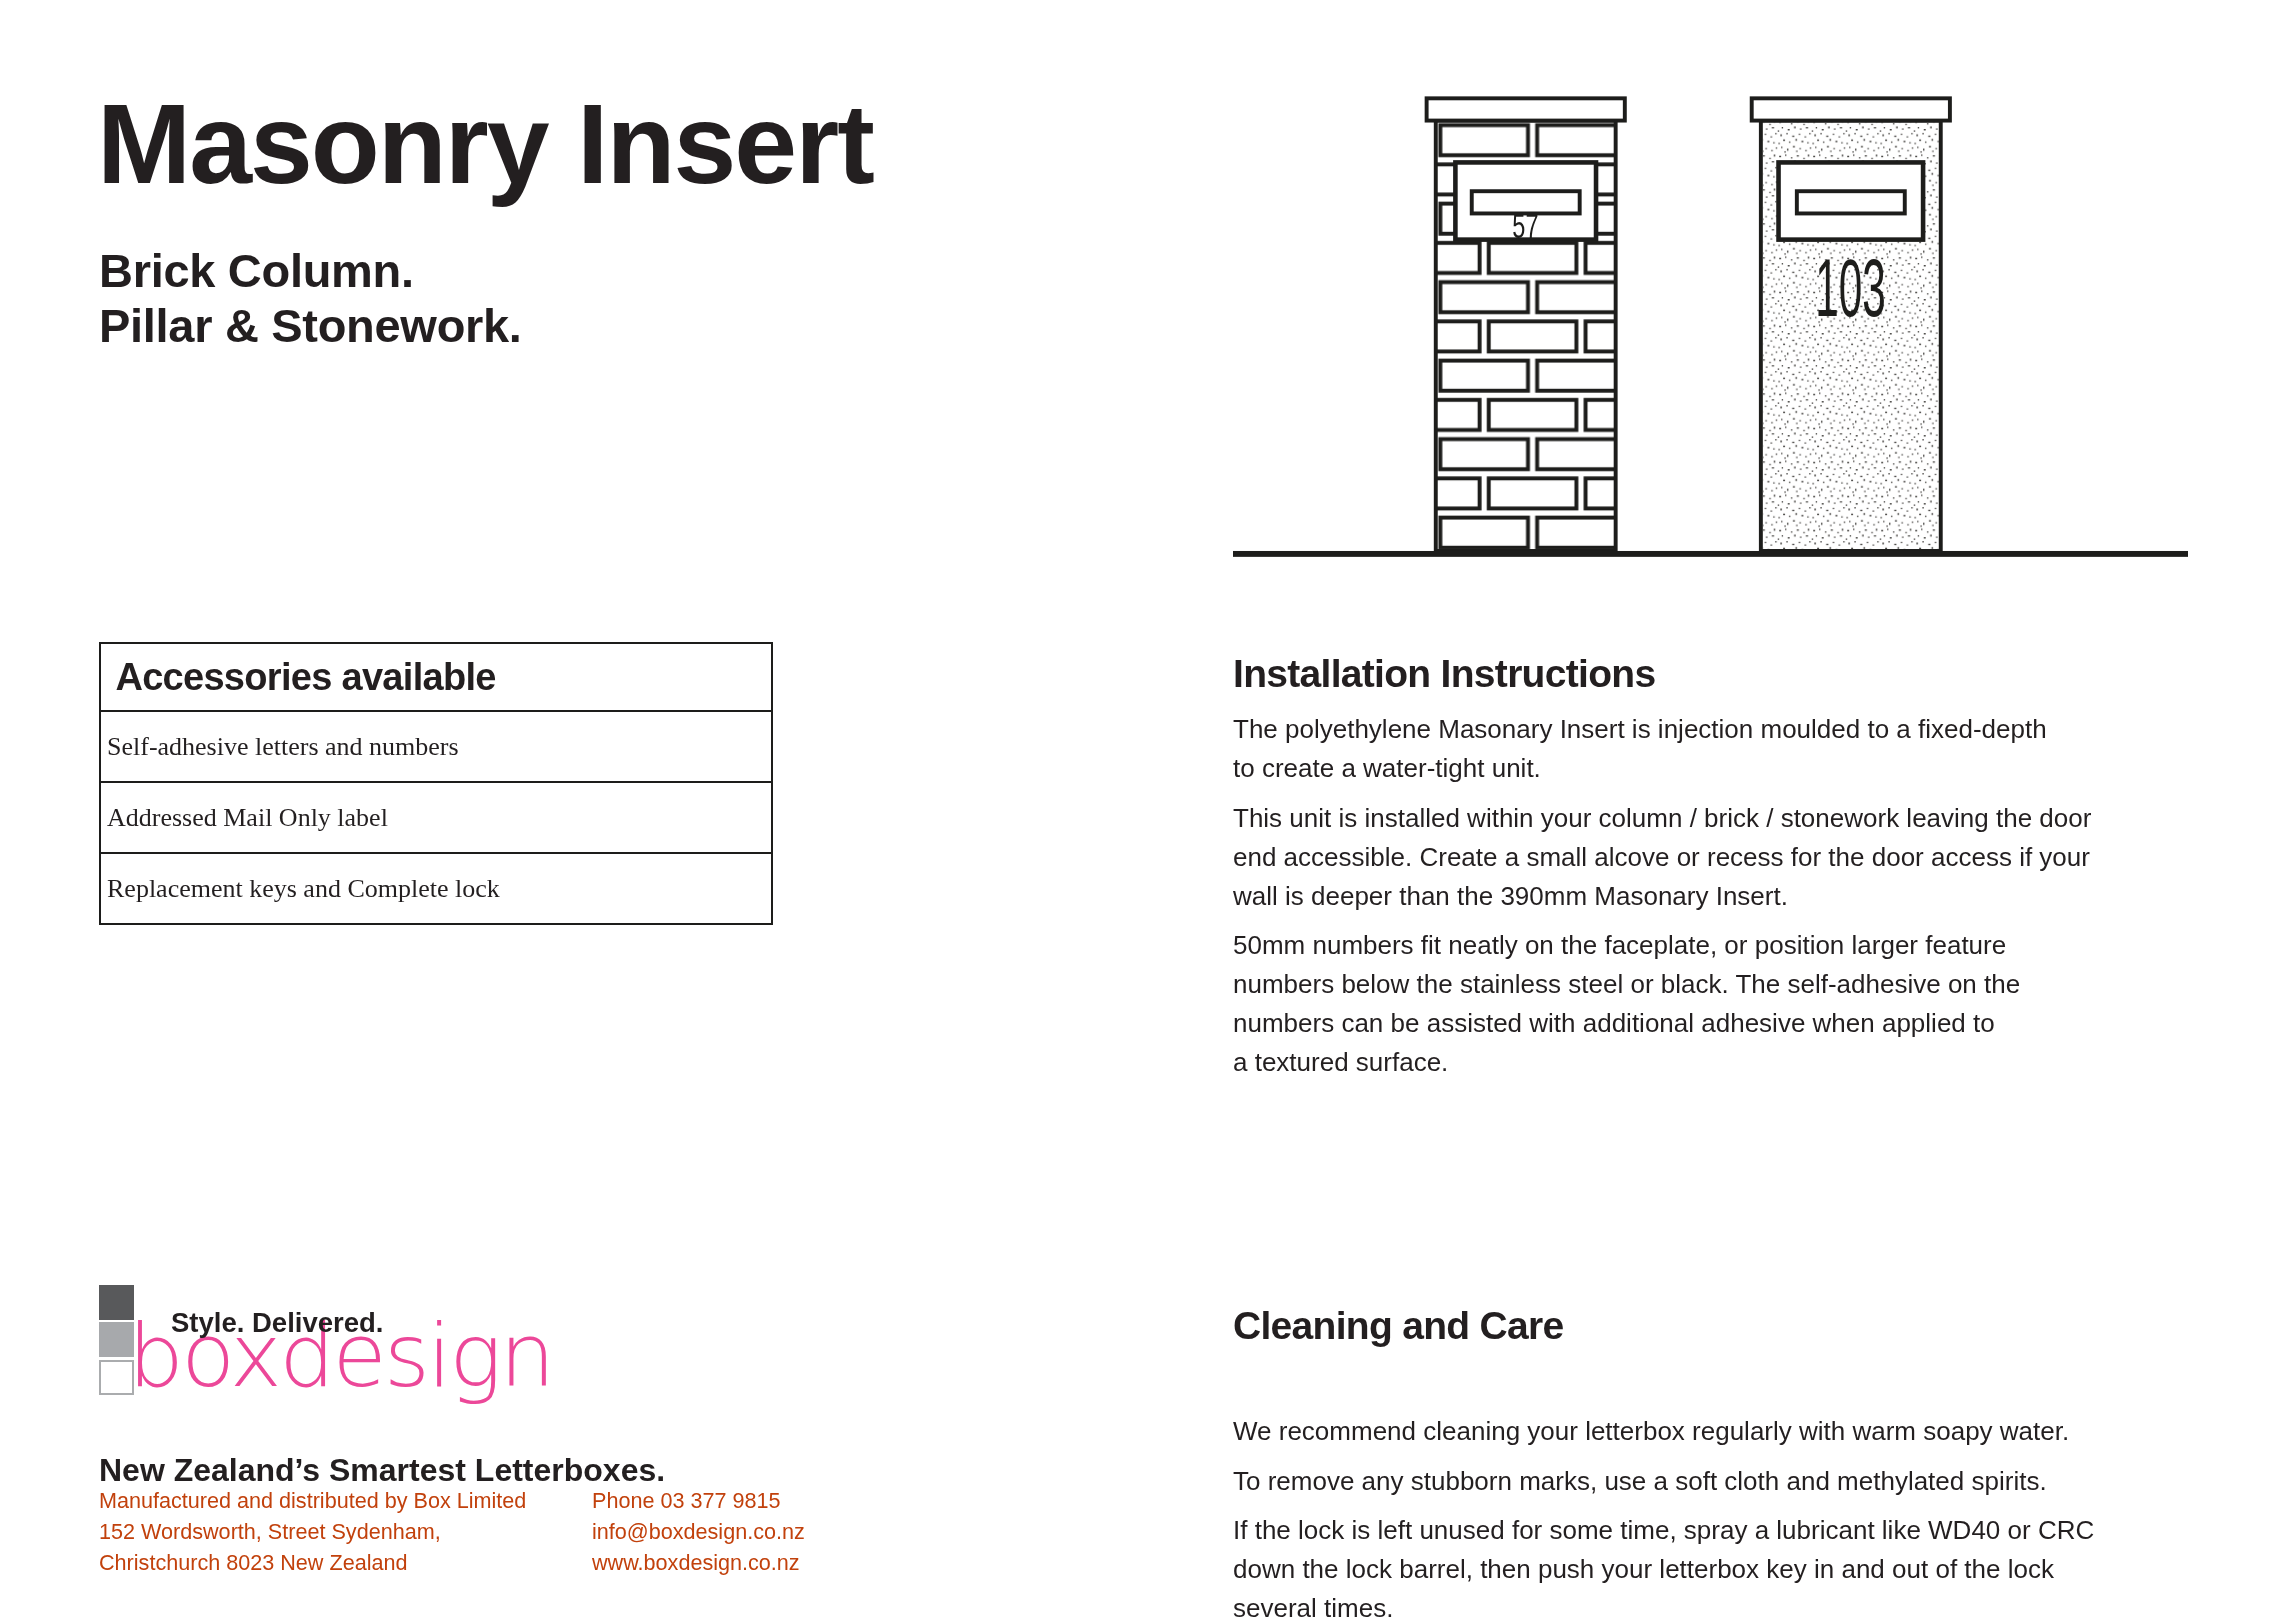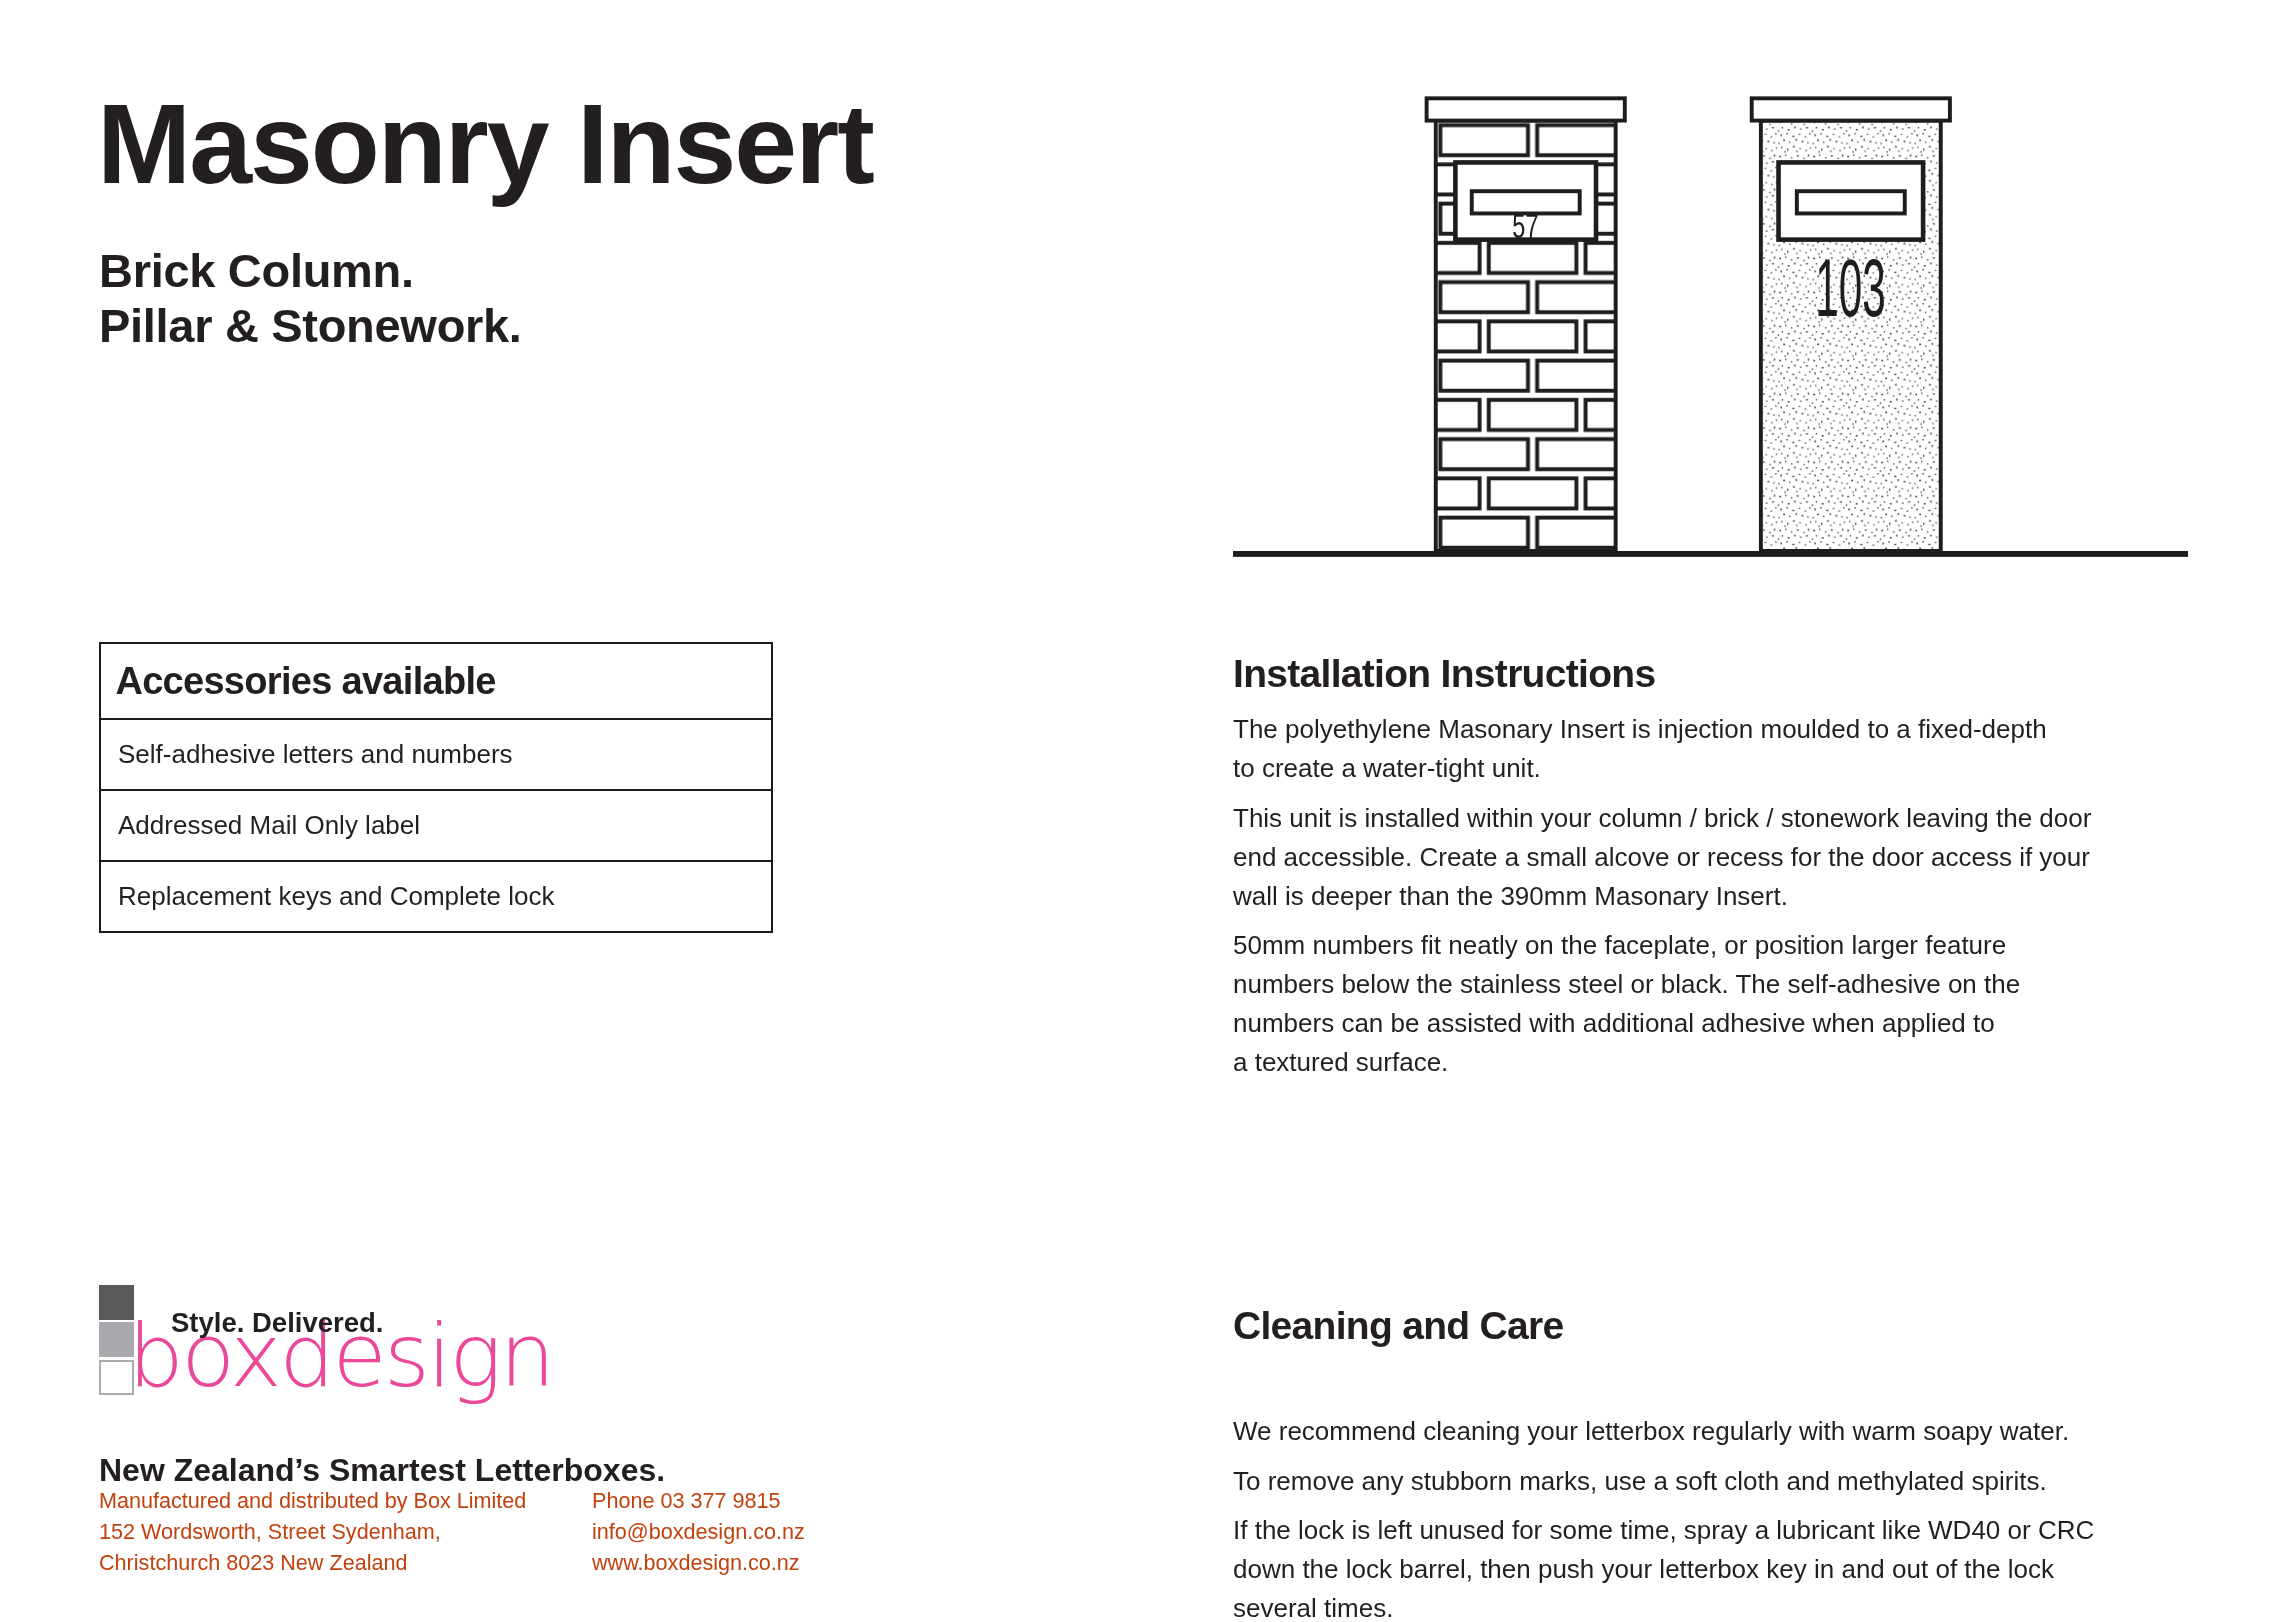--- a/index.html
+++ b/index.html
@@ -25,29 +25,29 @@
   }
 
   
   .acc-table {
     left:99px; top:642px; width:674px;
     border:2.6px solid #1d1d1b;
     background:#fff;
     box-sizing:border-box;
   }
   .acc-header {
-    height:74px; display:flex; align-items:center;
+    height:66px; display:flex; align-items:center;
     padding-left:14.4px;
     font-size:38px; font-weight:700; letter-spacing:-0.7px;border-radius:12px;
   }
   .acc-row {
     height:69px; display:flex; align-items:center;
-    padding-left:17px;
+    padding-left:6px;
     border-top:2.6px solid #1d1d1b;
-    font-size:26px; font-weight:400;
+    font-size:26px; font-weight:400;font-family:Liberation Serif, serif;
   }
 
   
   .sec-heading {
     font-size:39px; font-weight:700; letter-spacing:-0.7px; line-height:1.1;
     white-space:pre;
   }
   .body-copy { font-size:26px; line-height:39px; }
   .body-copy p { margin:0 0 10.5px 0; white-space:pre; }
 

